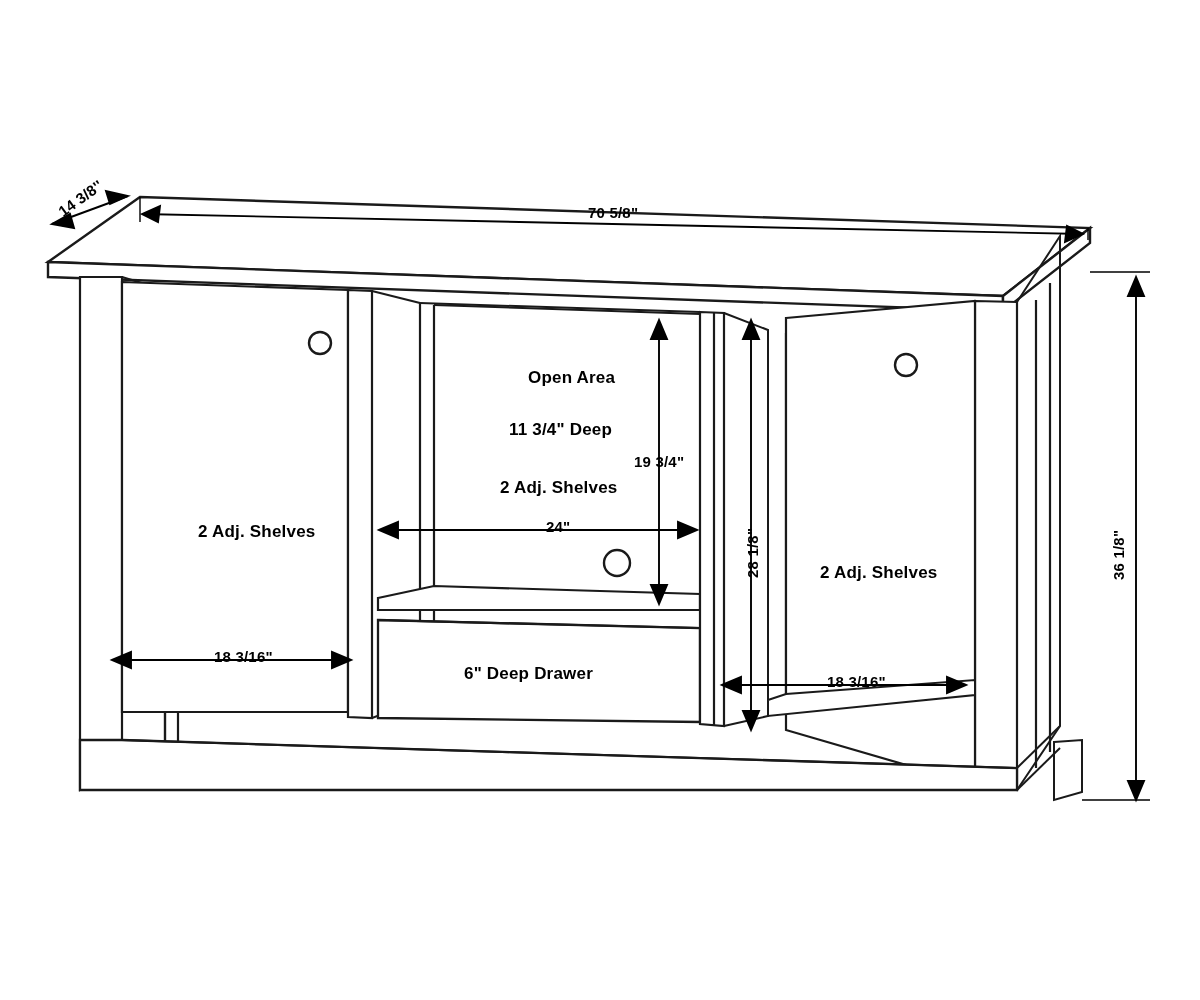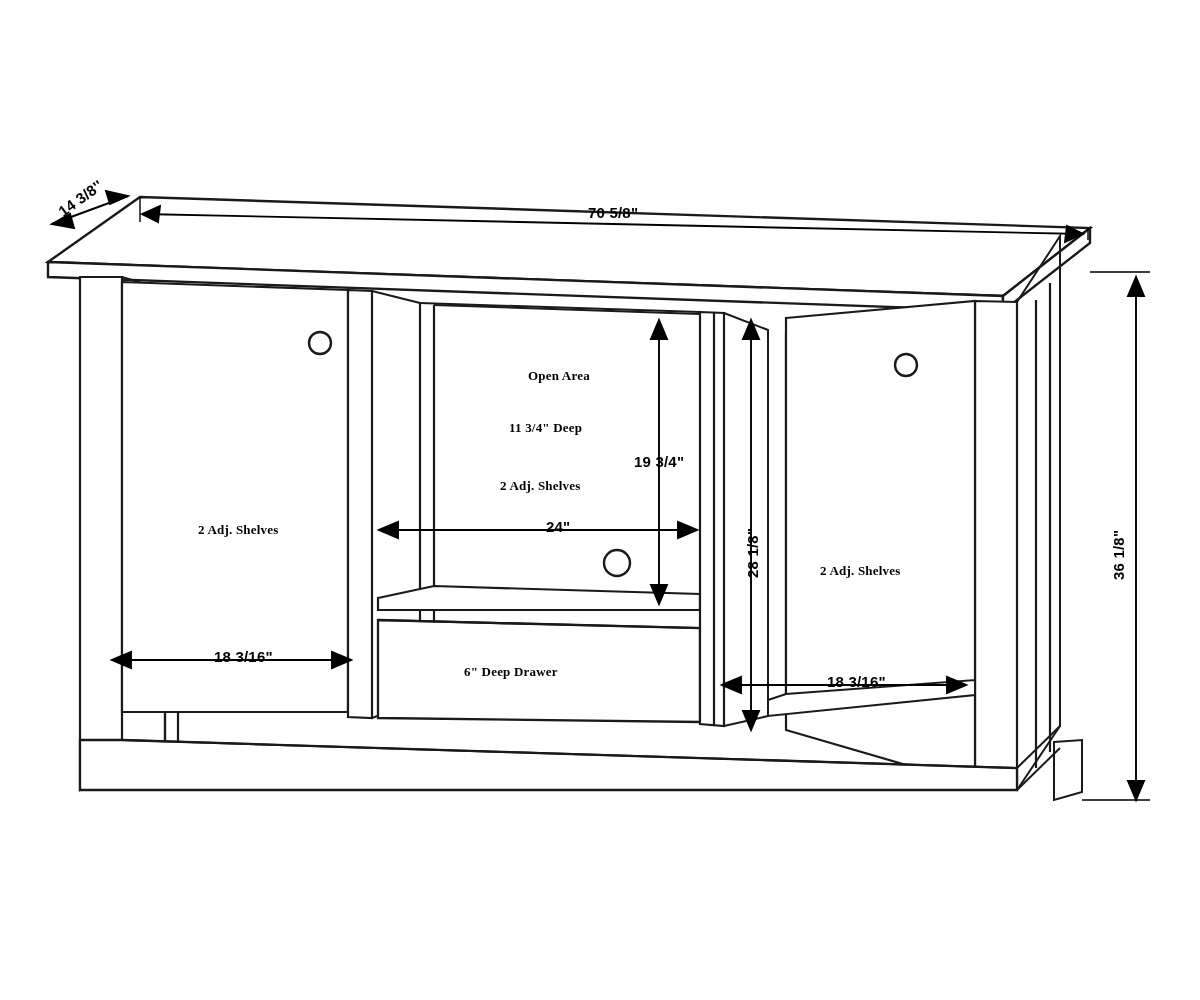--- a/index.html
+++ b/index.html
@@ -26,21 +26,21 @@
   }
   .lbl {
     position: absolute;
     font-family: "Liberation Sans", sans-serif;
     font-weight: bold;
     color: #000000;
     white-space: nowrap;
     font-size: 15px;
     letter-spacing: 0.2px;
   }
-  .lbl.big { font-size: 13px; font-family: Liberation Serif, serif; }
+  .lbl.big { font-size: 17px; }
   .rot-depth {
     transform: rotate(-36deg);
     transform-origin: left top;
   }
   .vert {
     transform: rotate(-90deg);
     transform-origin: left top;
   }
 </style>
 </head>

